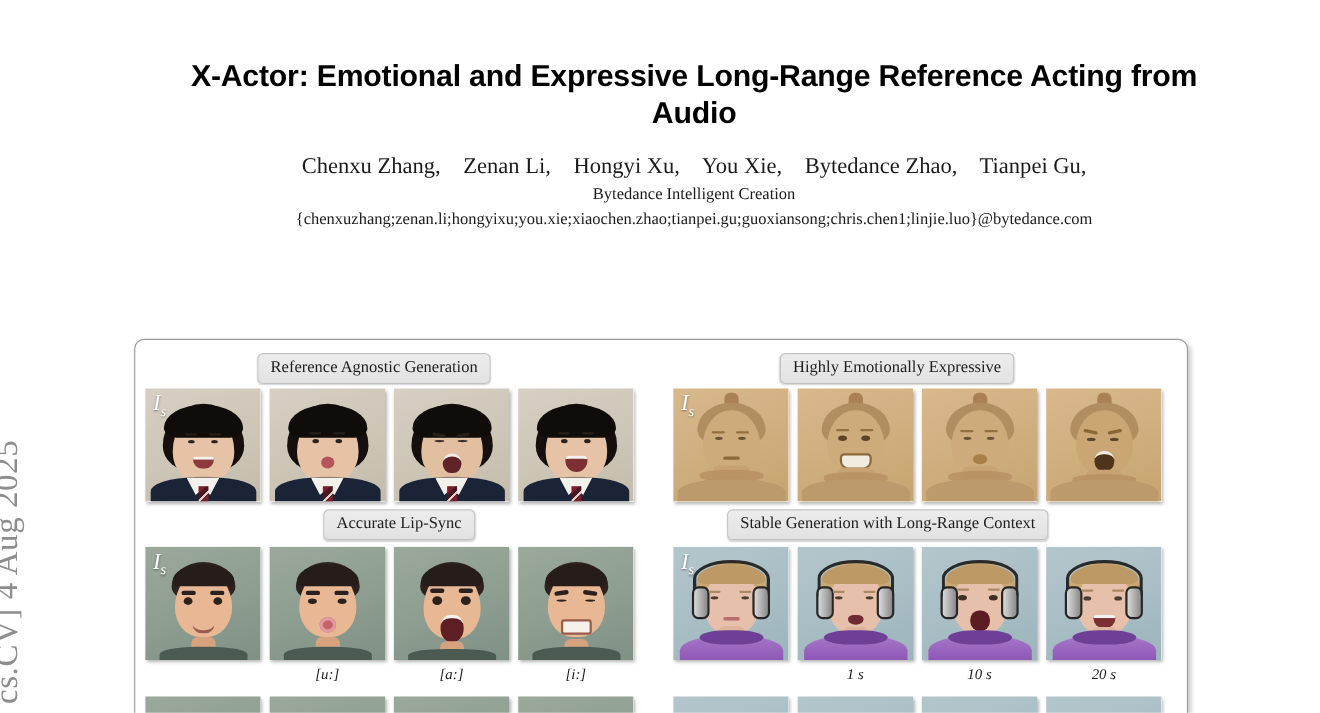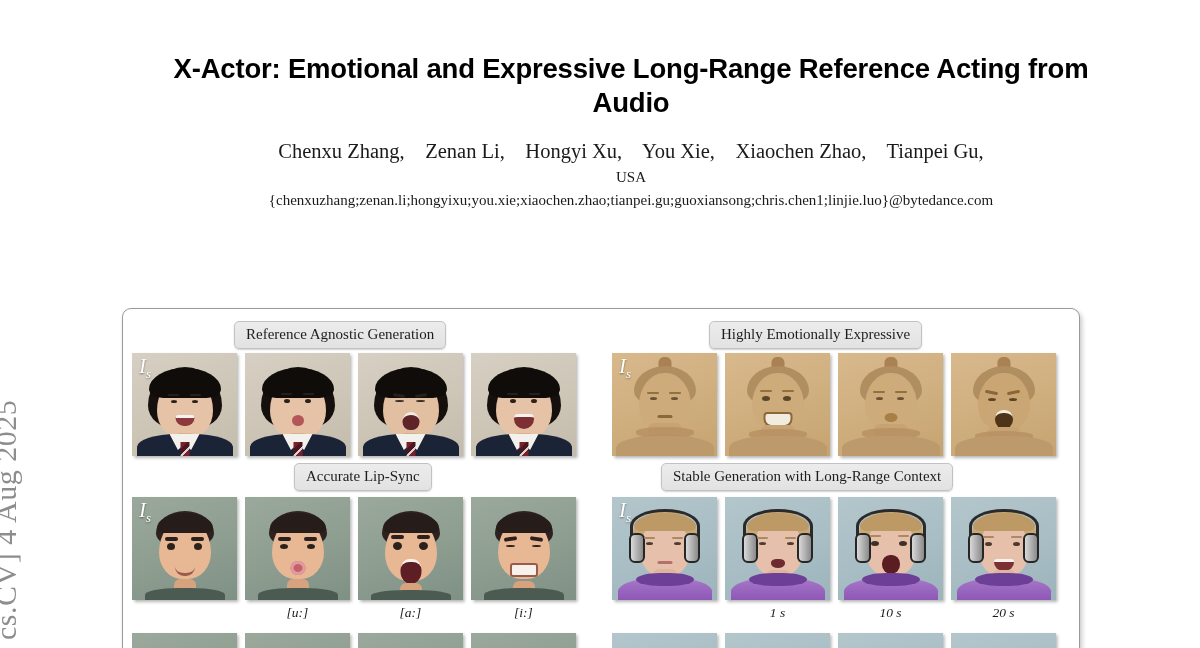--- a/index.html
+++ b/index.html
@@ -208,22 +208,22 @@
 </style>
 </head>
 <body>
 
 <div id="arxiv-stamp">
   <div class="vtext">cs.CV]  4 Aug 2025</div>
 </div>
 
 <div id="paper-header">
   <h1 id="paper-title">X-Actor: Emotional and Expressive Long-Range Reference Acting from Audio</h1>
-  <div class="author-line" id="author-line-1">Chenxu Zhang,    Zenan Li,    Hongyi Xu,    You Xie,    Xiaochen Zhao,    Tianpei Gu,</div>
-  <div class="affil-line">USA</div>
+  <div class="author-line" id="author-line-1">Chenxu Zhang,    Zenan Li,    Hongyi Xu,    You Xie,    Bytedance Zhao,    Tianpei Gu,</div>
+  <div class="affil-line">Bytedance Intelligent Creation</div>
   <div id="email-line">{chenxuzhang;zenan.li;hongyixu;you.xie;xiaochen.zhao;tianpei.gu;guoxiansong;chris.chen1;linjie.luo}@bytedance.com</div>
 </div>
 
 <div id="teaser-figure">
 
   <div class="panel-caption" style="left:111px; top:12px;">Reference Agnostic Generation</div>
   <div class="panel-caption" style="left:586px; top:12px;">Highly Emotionally Expressive</div>
 
   <div class="img-row" style="left:9px; top:44px;">
     <div class="thumb">

